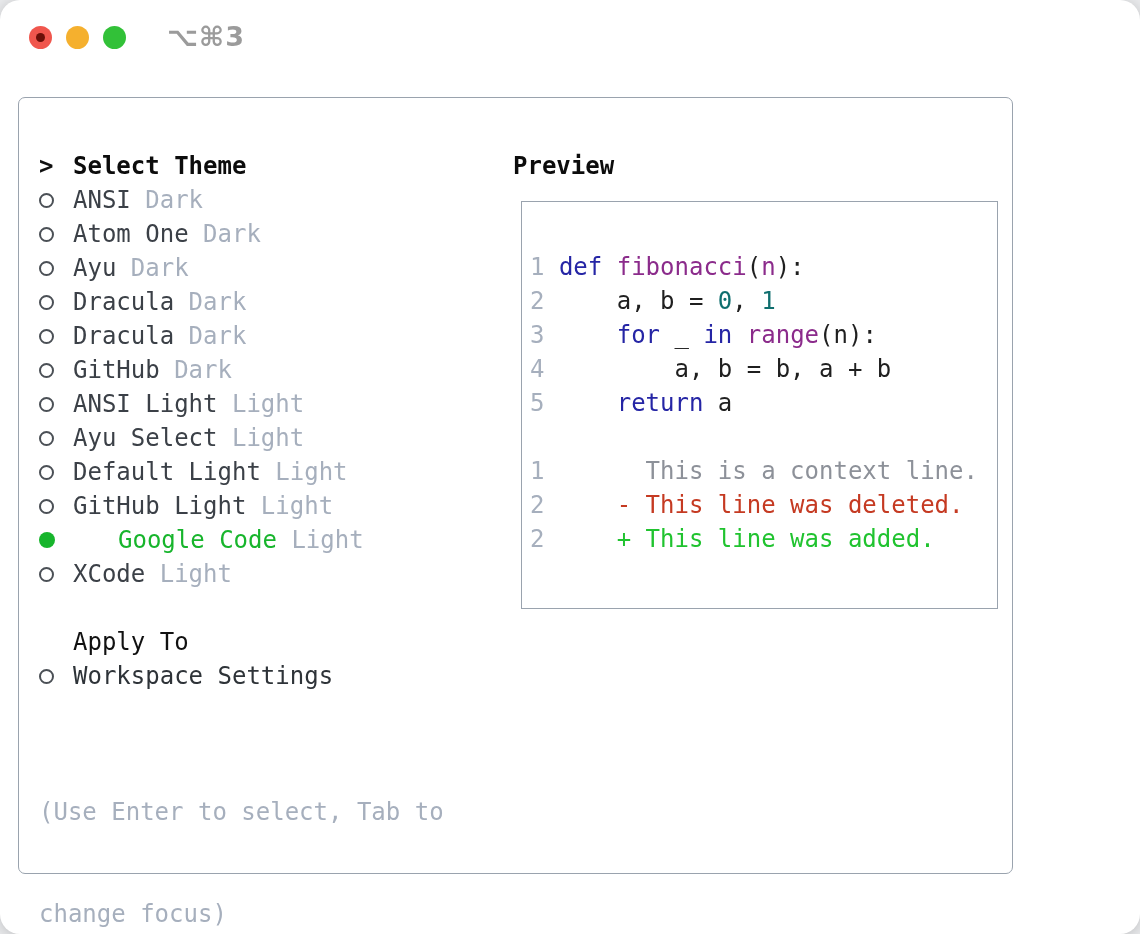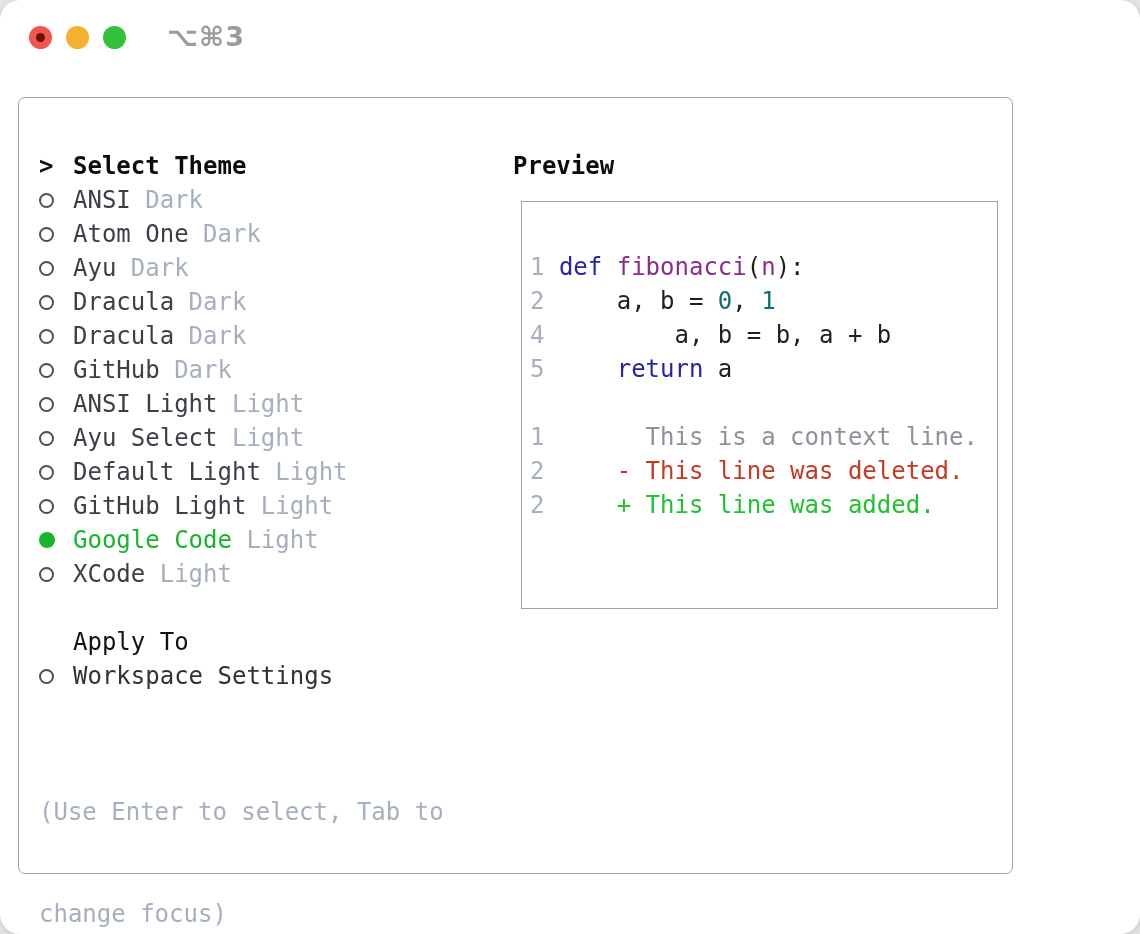--- a/index.html
+++ b/index.html
@@ -44,21 +44,21 @@
     position:absolute;left:18px;top:97px;width:995px;height:777px;
     border:1.5px solid var(--c-border);border-radius:7px;background:#fff;
   }
   .row{height:34px;display:flex;align-items:center;font-size:24px;white-space:pre;}
   .marker{width:34px;display:flex;align-items:center;}
   .radio{width:15px;height:15px;border-radius:50%;border:2px solid #4b5056;background:transparent;}
   .radio.sel{border:none;background:var(--c-green);width:16px;height:16px;}
   .cursor-glyph{font-weight:bold;color:#101010;font-size:24px;}
   .label{color:var(--c-item);text-align:right;}
   .label.title{color:#0c0c0c;font-weight:bold;}
-  .label.green{color:var(--c-green);}
+  .label.green{color:var(--c-green);margin-left:45px;}
   .suffix{color:var(--c-muted);margin-left:1ch;}
   .spacer{height:34px;}
 
   .left-col{position:absolute;left:20px;top:51px;width:440px;}
   .help{font-size:24px;line-height:34px;color:var(--c-muted);white-space:pre;}
 
   
   .right-col{position:absolute;left:494px;top:51px;width:505px;}
   .preview-title{height:34px;display:flex;align-items:center;font-size:24px;font-weight:bold;color:#0c0c0c;}
   .preview-box{
@@ -133,20 +133,21 @@
         <div>change focus)</div>
       </div>
     </div>
 
     <div class="right-col">
       <div class="preview-title">Preview</div>
       <div class="preview-box">
         <div id="preview-lines">
             <div class="pline"><span class="tok-ln">1 </span><span class="tok-kw">def</span><span class="tok-pln"> </span><span class="tok-fn">fibonacci</span><span class="tok-pln">(</span><span class="tok-fn">n</span><span class="tok-pln">):</span></div>
             <div class="pline"><span class="tok-ln">2 </span><span class="tok-pln">    a, b = </span><span class="tok-lit">0</span><span class="tok-pln">, </span><span class="tok-lit">1</span></div>
+            <div class="pline"><span class="tok-ln">3 </span><span class="tok-pln">    </span><span class="tok-kw">for</span><span class="tok-pln"> _ </span><span class="tok-kw">in</span><span class="tok-pln"> </span><span class="tok-fn">range</span><span class="tok-pln">(n):</span></div>
             <div class="pline"><span class="tok-ln">4 </span><span class="tok-pln">        a, b = b, a + b</span></div>
             <div class="pline"><span class="tok-ln">5 </span><span class="tok-pln">    </span><span class="tok-kw">return</span><span class="tok-pln"> a</span></div>
             <div class="pline"></div>
             <div class="pline"><span class="tok-ln">1 </span><span class="tok-ctx">      This is a context line.</span></div>
             <div class="pline"><span class="tok-ln">2 </span><span class="tok-del">    - This line was deleted.</span></div>
             <div class="pline"><span class="tok-ln">2 </span><span class="tok-add">    + This line was added.</span></div>
           </div>
       </div>
     </div>
 

